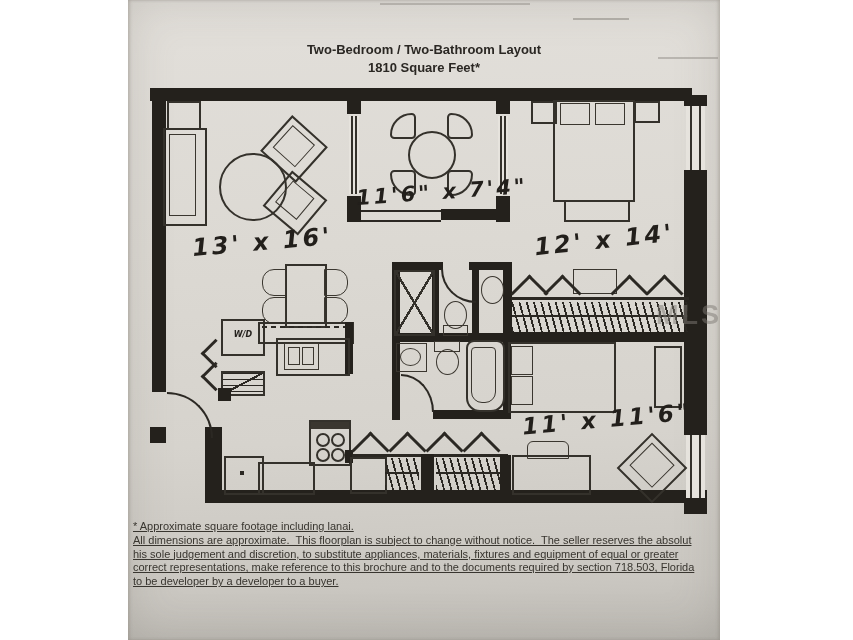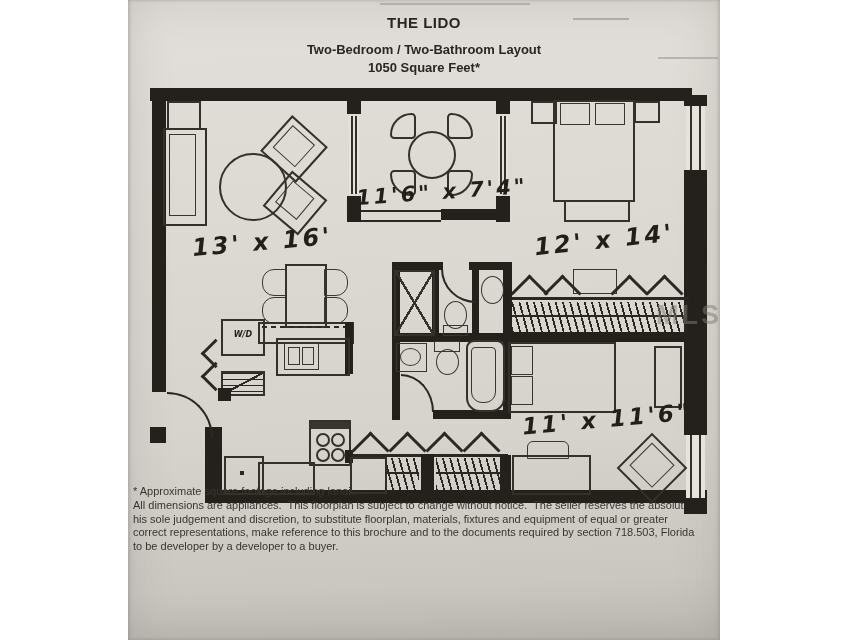--- a/index.html
+++ b/index.html
@@ -14,42 +14,41 @@
   .ol{position:absolute;border:2px solid #34312b;}     
   .ol1{position:absolute;border:1.5px solid #3a362f;}
   .hdr{position:absolute;width:100%;text-align:center;color:#2a2723;}
   .hand{position:absolute;font-family:"DejaVu Sans",sans-serif;font-style:italic;font-weight:600;
         color:#221f1b;letter-spacing:3px;white-space:nowrap;}
   .chevU{position:absolute;border-top:3px solid #2b2823;border-left:3px solid #2b2823;transform:rotate(45deg);}
   .chevL{position:absolute;border-top:3px solid #2b2823;border-left:3px solid #2b2823;transform:rotate(-45deg);}
   .hash{position:absolute;background:repeating-linear-gradient(75deg,#2b2823 0,#2b2823 1.8px,transparent 1.8px,transparent 7px);}
   .rod{position:absolute;background:#2b2823;height:2px;}
   .dash{position:absolute;background:#918e87;}
-  .fnote{position:absolute;left:133px;top:485px;width:586px;overflow:hidden;
-         color:#38352f;font-size:11px;line-height:13.8px;}
+  .fnote{position:absolute;left:133px;top:520px;width:586px;overflow:hidden;
+         color:#38352f;font-size:11px;line-height:13.8px;text-decoration:underline;}
   .fnote div{white-space:pre;}
   .burner{position:absolute;width:10px;height:10px;border:2px solid #34312b;border-radius:50%;}
   .winV{position:absolute;background:#e6e3dd;}
   .winV > div{margin:0 auto;width:7px;height:100%;border-left:2px solid #34312b;border-right:2px solid #34312b;}
   #wm{position:absolute;left:656px;top:300px;font-size:27px;font-weight:bold;
       color:rgba(125,122,116,.50);letter-spacing:3px;}
 </style>
 </head>
 <body>
 
 <div id="stage">
   <div id="paper">
 
     <div class="dash" style="left:252px;top:3px;width:150px;height:2px;opacity:.5;"></div>
     <div class="dash" style="left:445px;top:18px;width:56px;height:2px;opacity:.6;"></div>
     <div class="dash" style="left:530px;top:57px;width:60px;height:2px;opacity:.5;"></div>
 
-    <div class="hdr" style="top:14px;font-size:15px;font-weight:bold;letter-spacing:.5px;">THE LIDO</div>
     <div class="hdr" style="top:42px;font-size:13px;font-weight:bold;">Two-Bedroom / Two-Bathroom Layout</div>
-    <div class="hdr" style="top:60px;font-size:13px;font-weight:600;">1050 Square Feet*</div>
+    <div class="hdr" style="top:60px;font-size:13px;font-weight:600;">1810 Square Feet*</div>
   </div>
 
   <div class="abs" style="left:0;top:0;width:853px;height:640px;">
 
     <div class="w" style="left:150px;top:88px;width:542px;height:13px;"></div>
     <div class="w" style="left:152px;top:88px;width:14px;height:304px;"></div>
     <div class="w" style="left:150px;top:427px;width:16px;height:16px;"></div>
     <div class="w" style="left:205px;top:427px;width:17px;height:16px;"></div>
     <div class="w" style="left:205px;top:441px;width:17px;height:52px;"></div>
     <div class="w" style="left:205px;top:490px;width:502px;height:13px;"></div>
@@ -204,19 +203,19 @@
     <div class="ol" style="left:512px;top:455px;width:75px;height:36px;"></div>
     <div class="ol" style="left:627px;top:443px;width:46px;height:46px;transform:rotate(45deg);">
       <div class="ol1" style="left:5px;top:5px;width:30px;height:30px;"></div>
     </div>
     <div class="hand" style="left:522px;top:406px;font-size:23px;transform:rotate(-5deg);">11' x 11'6"</div>
 
     <div id="wm">MLS</div>
 
     <div class="fnote">
       <div>* Approximate square footage including lanai.</div>
-      <div>All dimensions are appliances.  This floorplan is subject to change without notice.  The seller reserves the absolut</div>
-      <div>his sole judgement and discretion, to substitute floorplan, materials, fixtures and equipment of equal or greater</div>
+      <div>All dimensions are approximate.  This floorplan is subject to change without notice.  The seller reserves the absolut</div>
+      <div>his sole judgement and discretion, to substitute appliances, materials, fixtures and equipment of equal or greater</div>
       <div>correct representations, make reference to this brochure and to the documents required by section 718.503, Florida</div>
       <div>to be developer by a developer to a buyer.</div>
     </div>
   </div>
 </div>
 
 </body></html>

